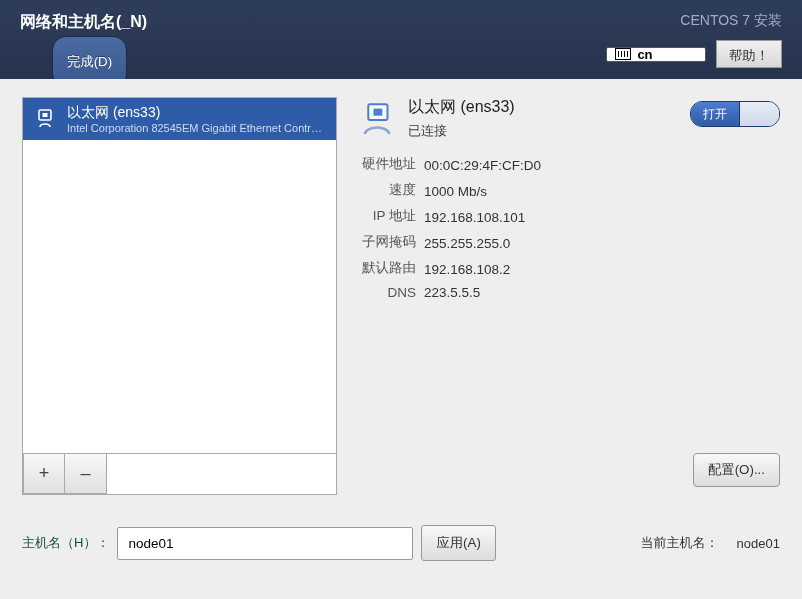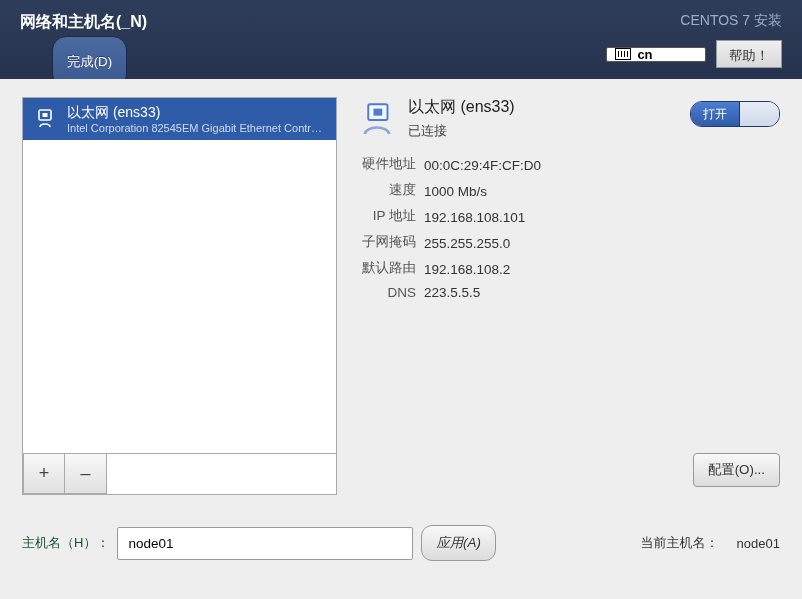--- a/index.html
+++ b/index.html
@@ -206,25 +206,24 @@
     width: 296px;
     padding: 8px 10px;
     border: 1px solid #999;
     border-radius: 2px;
     font-size: 13.5px;
     background: #fff;
   }
   .apply-btn {
     background: linear-gradient(#f8f8f8,#dcdcdc);
     border: 1px solid #999;
-    border-radius: 11px;
+    border-radius: 3px;
     padding: 8px 14px;
     cursor: pointer;
     color: #333;
-    font-style: italic;
   }
   .cur-host {
     margin-left: auto;
     display: flex;
     align-items: center;
     gap: 18px;
     color: #333;
   }
 </style>
 </head>

